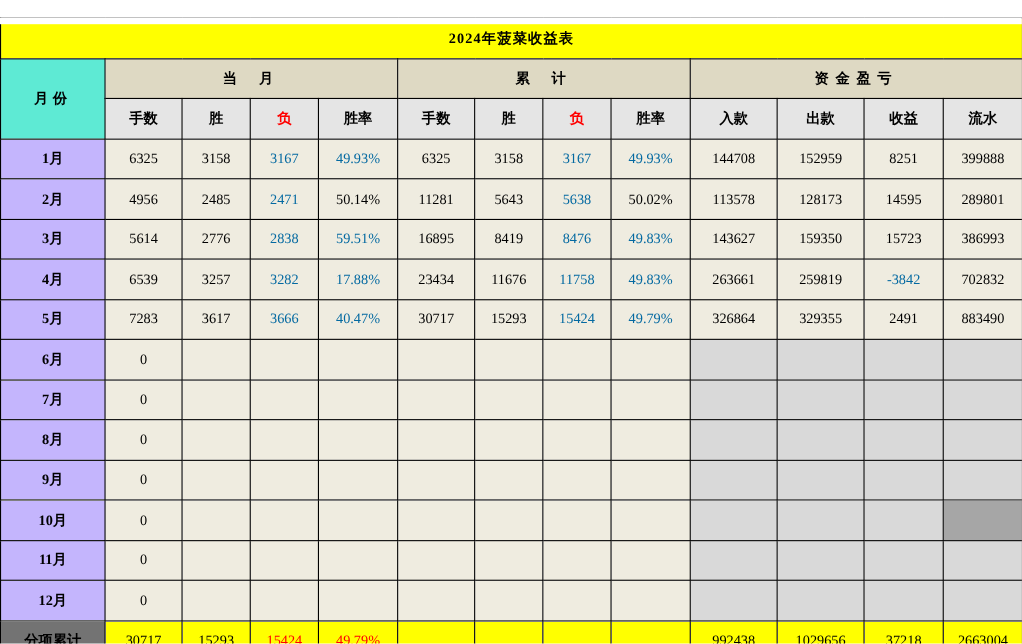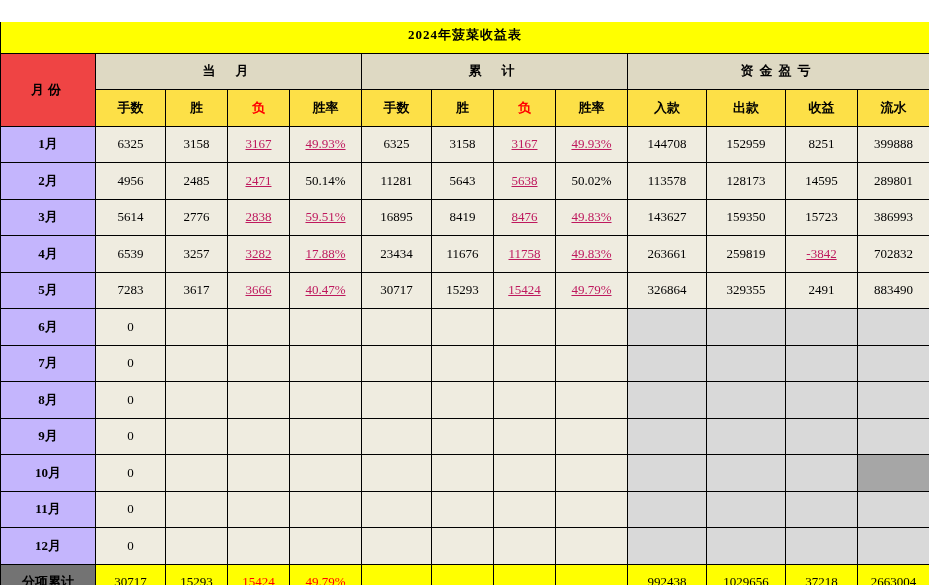--- a/index.html
+++ b/index.html
@@ -48,50 +48,49 @@
   }
   
   .group-head {
     background: #ded9c3;
     font-weight: bold;
     font-size: 16px;
     font-family: Liberation Mono, monospace;
     letter-spacing: 6px;
   }
   .month-head {
-    background: #ef4444;
+    background: #5eead4;
     font-weight: bold;
     font-size: 16px;
     font-family: "Liberation Serif", serif;
     letter-spacing: 4px;
   }
   .sub-head {
-    background: #fde047;
+    background: #e5e5e5;
     font-weight: bold;
     font-size: 13px;
     font-family: "Liberation Serif", serif;
   }
   .sub-head.red {
     color: #ff0000;
   }
   
   .row-label {
     background: #c4b5fd;
     font-weight: bold;
     font-size: 13px;
     font-family: "Liberation Serif", serif;
   }
   .cell {
     background: #efece0;
     font-size: 13px;
     font-family: "Liberation Serif", serif;
   }
   .cell.red {
-    color: #be185d;
-    text-decoration: underline;
+    color: #0369a1;
   }
   .cell.gray {
     background: #d9d9d9;
   }
   .cell.darkgray {
     background: #a6a6a6;
   }
   .total-label {
     background: #737373;
     font-weight: bold;

